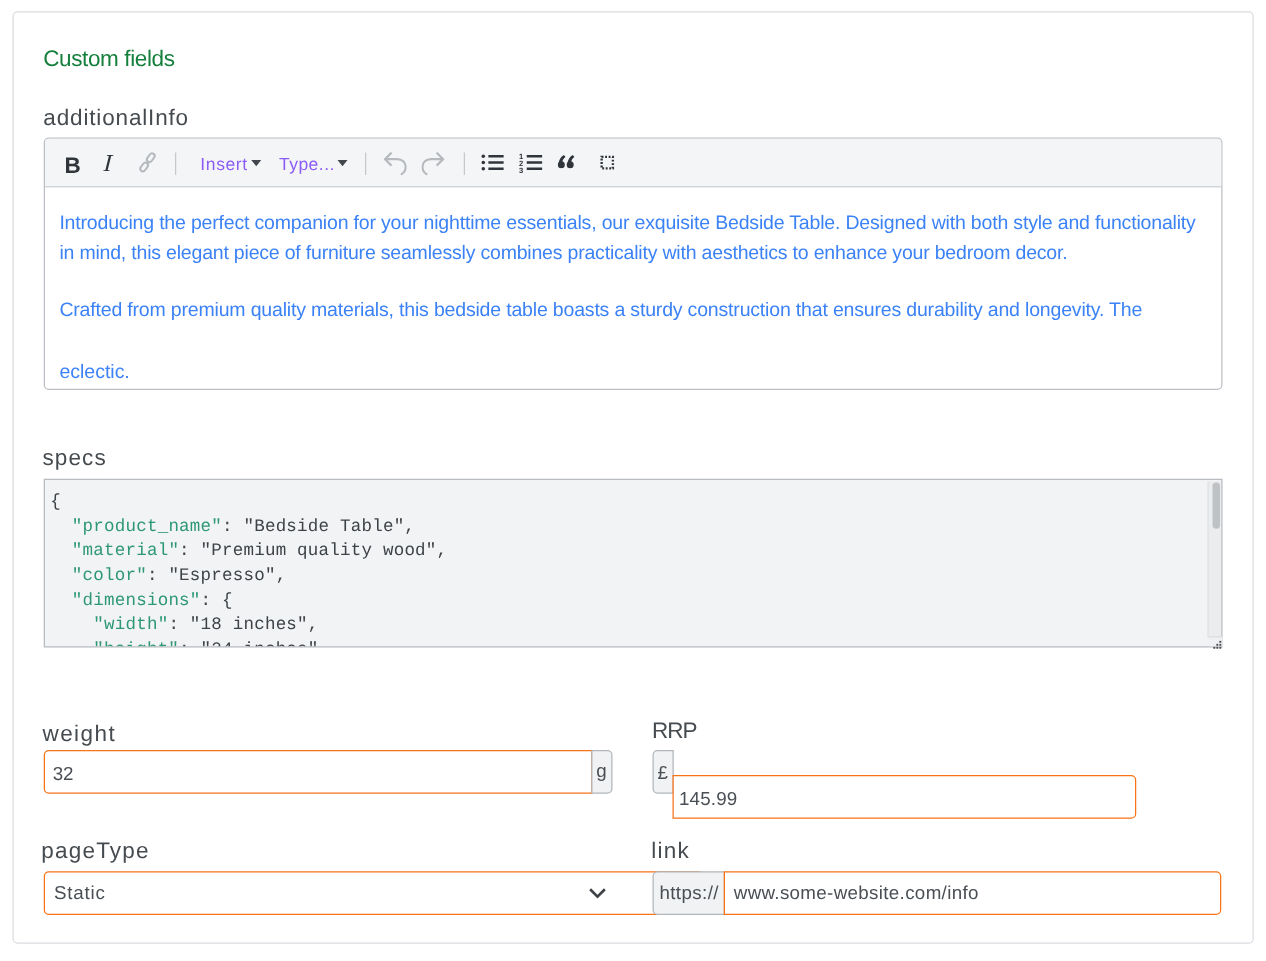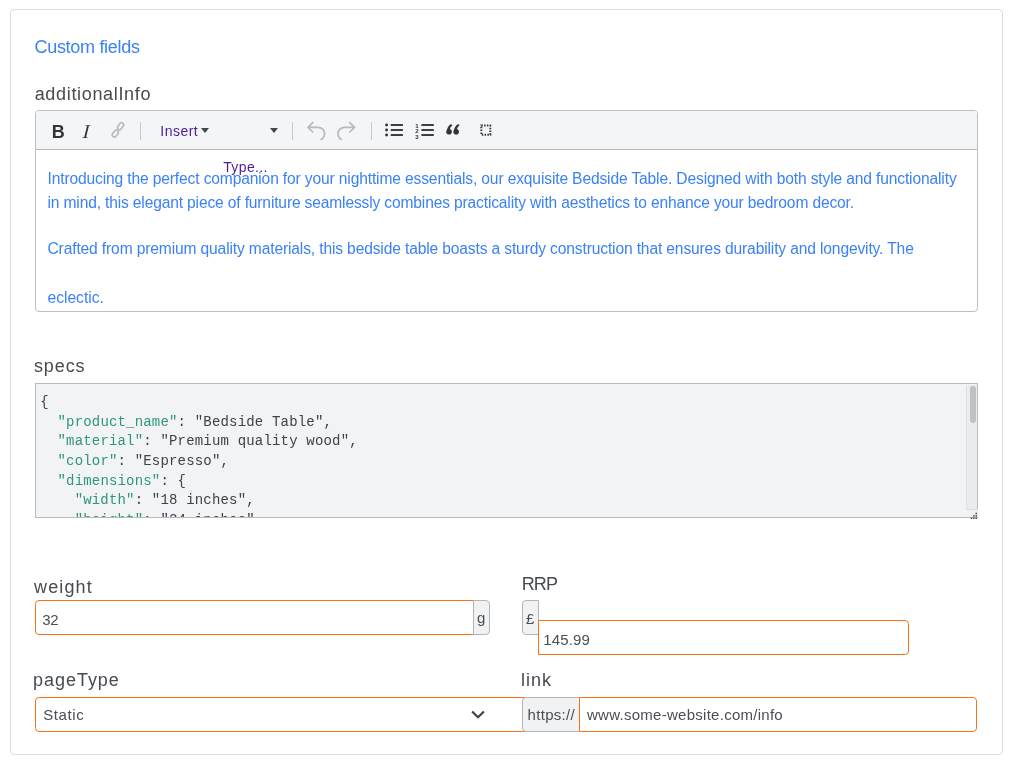--- a/index.html
+++ b/index.html
@@ -1,27 +1,27 @@
 <!DOCTYPE html>
 <html><head>
 <meta charset="utf-8">
 <style>
   * { margin:0; padding:0; box-sizing:border-box; }
   html,body { width:1013px; height:769px; background:#ffffff; font-family:"Liberation Sans", sans-serif; position:relative; overflow:hidden; }
   .abs { position:absolute; }
   .card { position:absolute; left:10px; top:9px; width:993px; height:746px; background:#fff; border:1px solid #dadce0; border-radius:4px; }
-  .h1 { position:absolute; left:34.5px; top:36px; font-size:18px; letter-spacing:-0.3px; line-height:22px; color:#3b82f6; }
+  .h1 { position:absolute; left:34.5px; top:36px; font-size:18px; letter-spacing:-0.3px; line-height:22px; color:#15803d; }
   .lbl { position:absolute; font-size:18px; line-height:18px; color:#464b50; }
 
   
   .editor { position:absolute; left:35px; top:110px; width:943px; height:202px; border:1px solid #bcc0c4; border-radius:4px; background:#fff; }
   .toolbar { position:absolute; left:0; top:0; width:941px; height:38.5px; background:#f4f5f7; border-bottom:1px solid #b7bbbf; border-radius:3px 3px 0 0; }
   .tb { position:absolute; }
   .sep { position:absolute; width:1px; height:18px; top:10.5px; background:#c6c9cc; }
-  .ddtxt { position:absolute; font-size:14px; line-height:18px; color:#4c1d95; top:10.5px; }
+  .ddtxt { position:absolute; font-size:14px; line-height:18px; color:#8b5cf6; top:10.5px; }
   .caret { position:absolute; width:0; height:0; border-left:4px solid transparent; border-right:4px solid transparent; border-top:5px solid #42474d; top:16.5px; }
   .edbody { position:absolute; left:0; top:39px; width:941px; height:162px; overflow:hidden; }
   .edbody .ln { position:absolute; left:11.5px; white-space:nowrap; font-size:15.6px; line-height:24px; color:#3b82f6; }
 
   
   .code { position:absolute; left:35px; top:383px; width:943px; height:135.3px; border:1px solid #b8bcc0; background:#f2f3f5; overflow:hidden; }
   .code pre { position:absolute; left:4.3px; top:9px; font-family:"Liberation Mono", monospace; font-size:14px; letter-spacing:0.18px; line-height:19.62px; color:#3e4348; }
   .code .k { color:#2e9874; }
   .sbtrack { position:absolute; right:0.5px; top:1px; width:10.5px; height:125.3px; background:#eaeced; border-left:1px solid #dfe1e3; }
   .sbthumb { position:absolute; left:969.5px; top:386px; width:6px; height:37px; border-radius:3px; background:#bfc2c5; }
@@ -47,21 +47,21 @@
 
       <svg class="tb" style="left:72.5px; top:9px;" width="18" height="21" viewBox="0 0 18 21">
         <g fill="none" stroke="#b5b9bd" stroke-width="1.6">
           <rect x="7.8" y="4.1" width="7.6" height="4.2" rx="2.1" transform="rotate(-54 11.6 6.2)"></rect>
           <rect x="2.5" y="11.5" width="7.6" height="4.2" rx="2.1" transform="rotate(-54 6.3 13.6)"></rect>
         </g>
       </svg>
       <div class="sep" style="left:104px;"></div>
       <div class="ddtxt" style="left:124.3px; letter-spacing:0.48px;">Insert</div>
       <div class="caret" style="left:164.9px;"></div>
-      <div class="ddtxt" style="left:187.2px; letter-spacing:0.38px;margin-top:36px;">Type...</div>
+      <div class="ddtxt" style="left:187.2px; letter-spacing:0.38px;">Type...</div>
       <div class="caret" style="left:233.5px;"></div>
       <div class="sep" style="left:255.8px;"></div>
 
       <svg class="tb" style="left:270.8px; top:9.8px;" width="19" height="20" viewBox="0 0 19 20">
         <path d="M6.2 1.1 L1 6.3 L6.2 11.5 M1 6.3 H10.9 C14.7 6.3 17.5 9 17.5 12.4 C17.5 15.4 15.6 17.8 13.6 18.7" fill="none" stroke="#b6babe" stroke-width="1.7"></path>
       </svg>
 
       <svg class="tb" style="left:300.5px; top:9.8px;" width="19" height="20" viewBox="0 0 19 20">
         <path d="M12.3 1.1 L17.5 6.3 L12.3 11.5 M17.5 6.3 H7.6 C3.8 6.3 1 9 1 12.4 C1 15.4 2.9 17.8 4.9 18.7" fill="none" stroke="#b6babe" stroke-width="1.7"></path>
       </svg>

